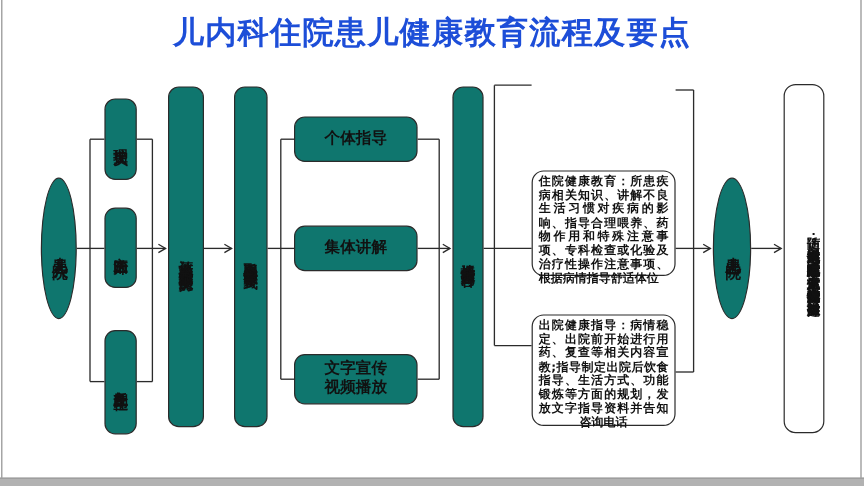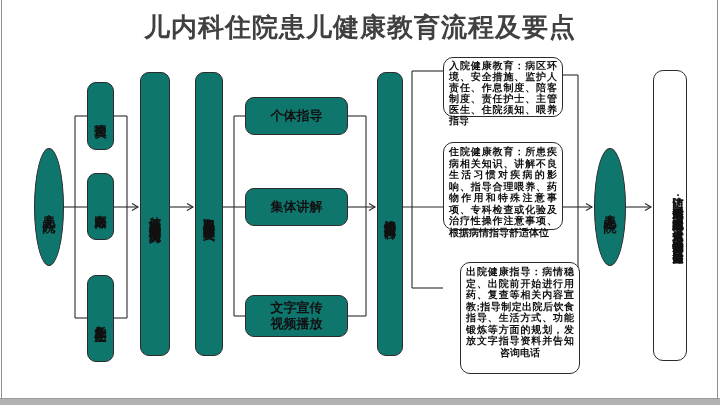--- a/index.html
+++ b/index.html
@@ -3,21 +3,21 @@
 <meta charset="utf-8">
 <style>
   html,body{margin:0;padding:0;background:#ffffff;}
   .stage{
     position:relative;width:720px;height:405px;background:#ffffff;
     font-family:"DejaVu Sans",sans-serif;color:#000;overflow:hidden;
   }
   .abs{position:absolute;box-sizing:border-box;}
   .title{
     left:0;top:10px;width:720px;height:36px;text-align:center;
-    font-size:26px;font-weight:700;letter-spacing:1px;color:#404040;
+    font-size:26px;font-weight:700;letter-spacing:1px;color:#1d4ed8;
   }
   svg.lines{left:0;top:0;width:720px;height:405px;}
   .node{
     border:1.4px solid #2b2b2b;background:#0f766e;
     display:flex;align-items:center;justify-content:center;
     font-weight:700;color:#111;
   }
   .round{border-radius:9px;}
   .oval{border-radius:50%/50%;}
   .vtext{writing-mode:vertical-rl;text-orientation:upright;letter-spacing:1px;line-height:1;}
@@ -123,23 +123,22 @@
   </div>
   <div class="abs node round" style="left:245px;top:295px;width:103px;height:42px;">
     <span class="method">文字宣传
 视频播放</span>
   </div>
 
   <div class="abs node round stagebox" style="left:377px;top:72px;width:26px;height:284px;">
     <span class="vtext">选择健康教育内容</span>
   </div>
 
-  <div class="abs content c1" style="left:443px;top:57px;width:120px;height:60px;">入院健康教育：病区环境、安全措施、监护人责任、作息制度、陪客制度、责任护士、主管医生、住院须知、喂养指导</div>
   <div class="abs content c2" style="left:443px;top:142px;width:120px;height:88px;">住院健康教育：所患疾病相关知识、讲解不良生活习惯对疾病的影响、指导合理喂养、药物作用和特殊注意事项、专科检查或化验及治疗性操作注意事项、根据病情指导舒适体位</div>
-  <div class="abs content c3" style="left:460px;top:262px;width:120px;height:112px;font-family:Liberation Serif, serif;">出院健康指导：病情稳定、出院前开始进行用药、复查等相关内容宣教;指导制定出院后饮食指导、生活方式、功能锻炼等方面的规划，发放文字指导资料并告知咨询电话</div>
+  <div class="abs content c3" style="left:443px;top:262px;width:120px;height:93px;">出院健康指导：病情稳定、出院前开始进行用药、复查等相关内容宣教;指导制定出院后饮食指导、生活方式、功能锻炼等方面的规划，发放文字指导资料并告知咨询电话</div>
 
   <div class="abs node oval" style="left:594px;top:148px;width:32px;height:118px;">
     <span class="vtext">患儿出院</span>
   </div>
 
   <div class="abs followup" style="left:653px;top:70px;width:34px;height:291px;">随访：采用电话回访等方式，掌握患儿出院后对出院医嘱、健康生活方式、按时复查等方面的执行情况，并适时加以指导</div>
 
   <div class="abs edge" style="left:1px;top:0;width:1px;height:405px;"></div>
   <div class="abs edge" style="left:717px;top:0;width:1px;height:405px;"></div>
   <div class="abs footer-bar" style="left:0;top:398px;width:720px;height:7px;"></div>

